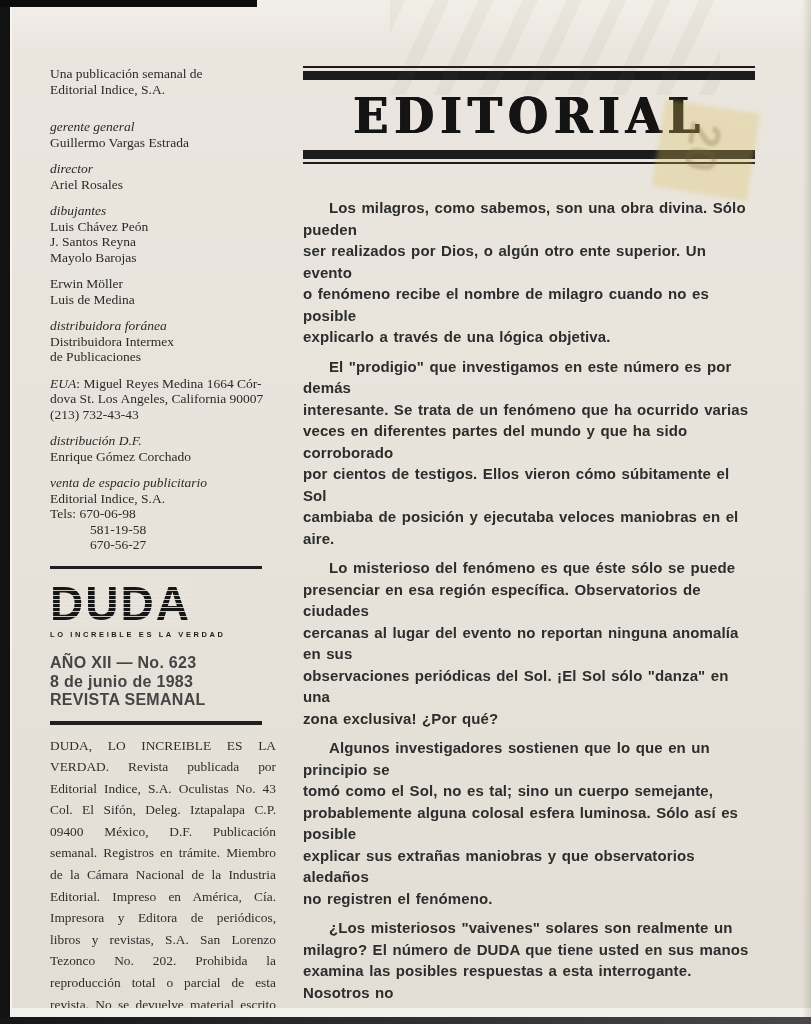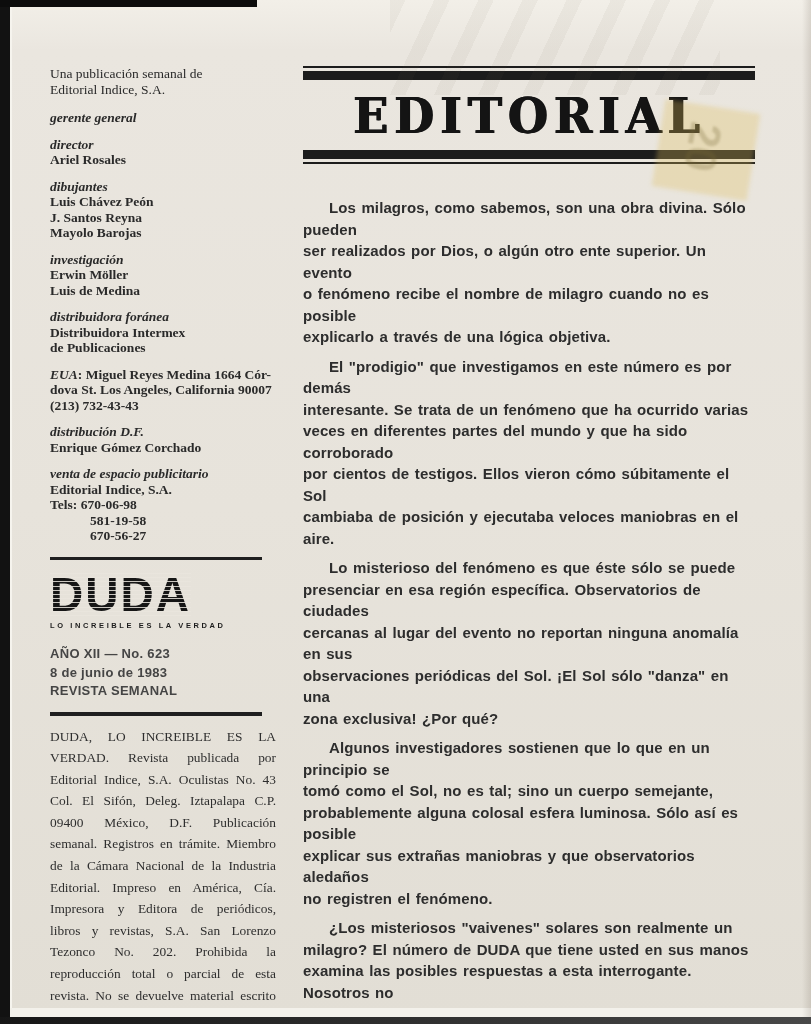--- a/index.html
+++ b/index.html
@@ -19,22 +19,22 @@
     background:linear-gradient(90deg,#161616,#484848); z-index:6; }
   .bottom-light { position:absolute; left:10px; bottom:7px; width:801px; height:9px; background:#f3f1eb; }
   .right-shade { position:absolute; right:0; top:0; width:9px; height:100%;
     background:linear-gradient(90deg, rgba(0,0,0,0), rgba(70,55,40,.14)); }
 
   
   .masthead {
     position:absolute; left:40px; top:66px; width:230px;
     color:#2a2a2a; font-size:13.5px; line-height:15.5px;
   }
-  .publisher { margin-bottom:13px; }
-  .credit-group { margin-bottom:11px;font-weight:bold; }
+  .publisher { margin-bottom:22px; }
+  .credit-group { margin-bottom:11px; }
   .role { font-style:italic; }
   .line.indented { padding-left:40px; }
   .addr em { font-style:italic; }
 
   .rule { height:3px; background:#1f1f1f; width:212px; }
   .rule.top-rule { margin:13px 0 11px; }
   .rule.bottom-rule { margin:11px 0 10px; height:4px; }
 
   .duda-block { width:212px; }
   .duda-logo {
@@ -45,21 +45,21 @@
   .duda-logo .stripes {
     content:""; position:absolute; inset:0; pointer-events:none;
     background:repeating-linear-gradient(180deg, transparent 0 3px, rgba(233,229,221,.85) 3px 4px);
   }
   .duda-tagline {
     font-family:"Liberation Sans", sans-serif; font-weight:bold;
     font-size:7.5px; letter-spacing:2.6px; color:#1d1d1d; margin-top:1px;
   }
   .issue {
     font-family:"Liberation Sans", sans-serif; font-weight:bold;
-    font-size:13px; line-height:18.5px; color:#454545; margin-top:12px; letter-spacing:.3px;
+    font-size:16px; line-height:18.5px; color:#454545; margin-top:12px; letter-spacing:.3px;
   }
 
   .legal {
     margin-top:8px; width:226px; text-align:justify;
     font-size:13.4px; line-height:21.6px; color:#2e2e2e; word-spacing:2.5px;
   }
 
   
   .main { position:absolute; left:293px; top:66px; width:452px; }
   .bar-thin  { height:2px; background:#1c1c1c; }
@@ -107,33 +107,33 @@
 
   <aside class="masthead">
     <div class="publisher">
       <div>Una publicación semanal de</div>
       <div>Editorial Indice, S.A.</div>
     </div>
 
     <div>
         <div class="credit-group">
           <div class="role">gerente general</div>
+          <div class="line">Guillermo Vargas Estrada</div>
         </div>
         <div class="credit-group">
           <div class="role">director</div>
           <div class="line">Ariel Rosales</div>
         </div>
         <div class="credit-group">
           <div class="role">dibujantes</div>
           <div class="line">Luis Chávez Peón</div>
           <div class="line">J. Santos Reyna</div>
           <div class="line">Mayolo Barojas</div>
         </div>
         <div class="credit-group">
-          <div class="role">investigación</div>
           <div class="line">Erwin Möller</div>
           <div class="line">Luis de Medina</div>
         </div>
         <div class="credit-group">
           <div class="role">distribuidora foránea</div>
           <div class="line">Distribuidora Intermex</div>
           <div class="line">de Publicaciones</div>
         </div>
         <div class="credit-group">
           <div class="addr"><em>EUA</em>: Miguel Reyes Medina 1664 Cór-</div>

